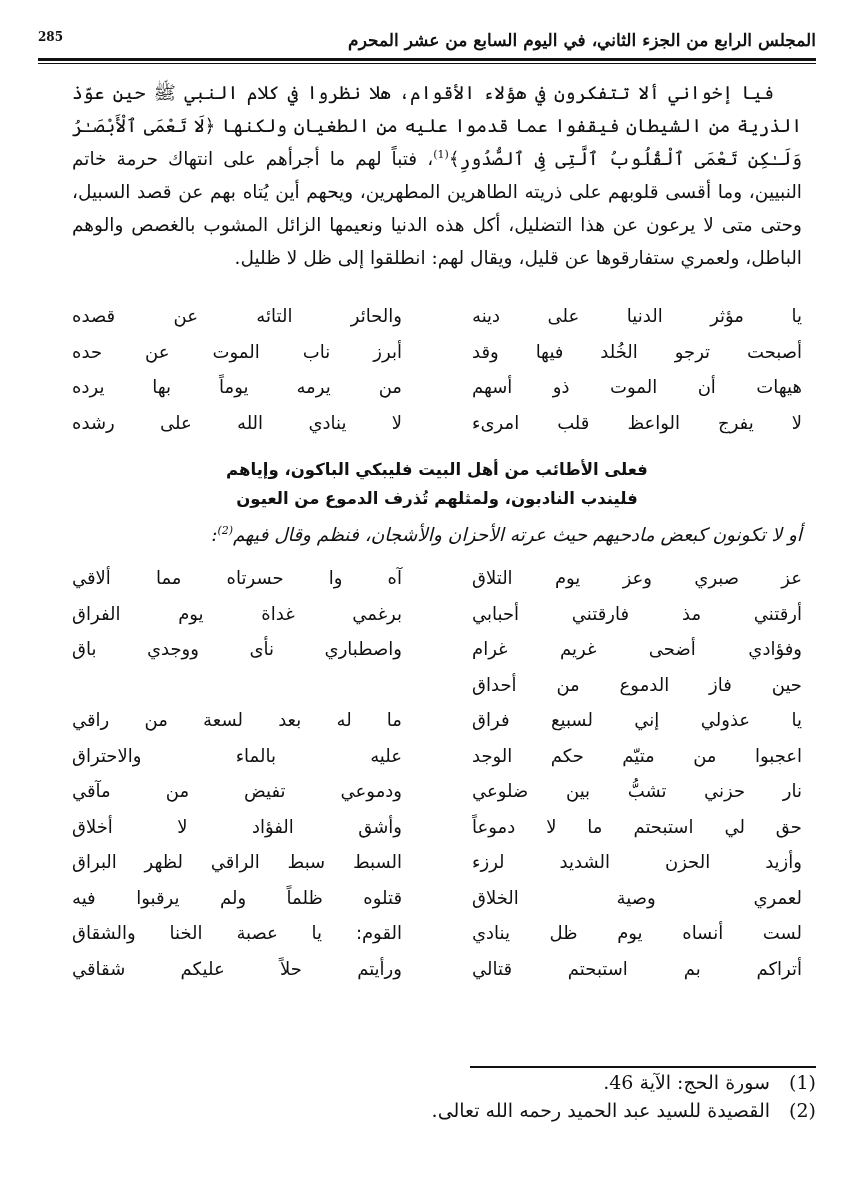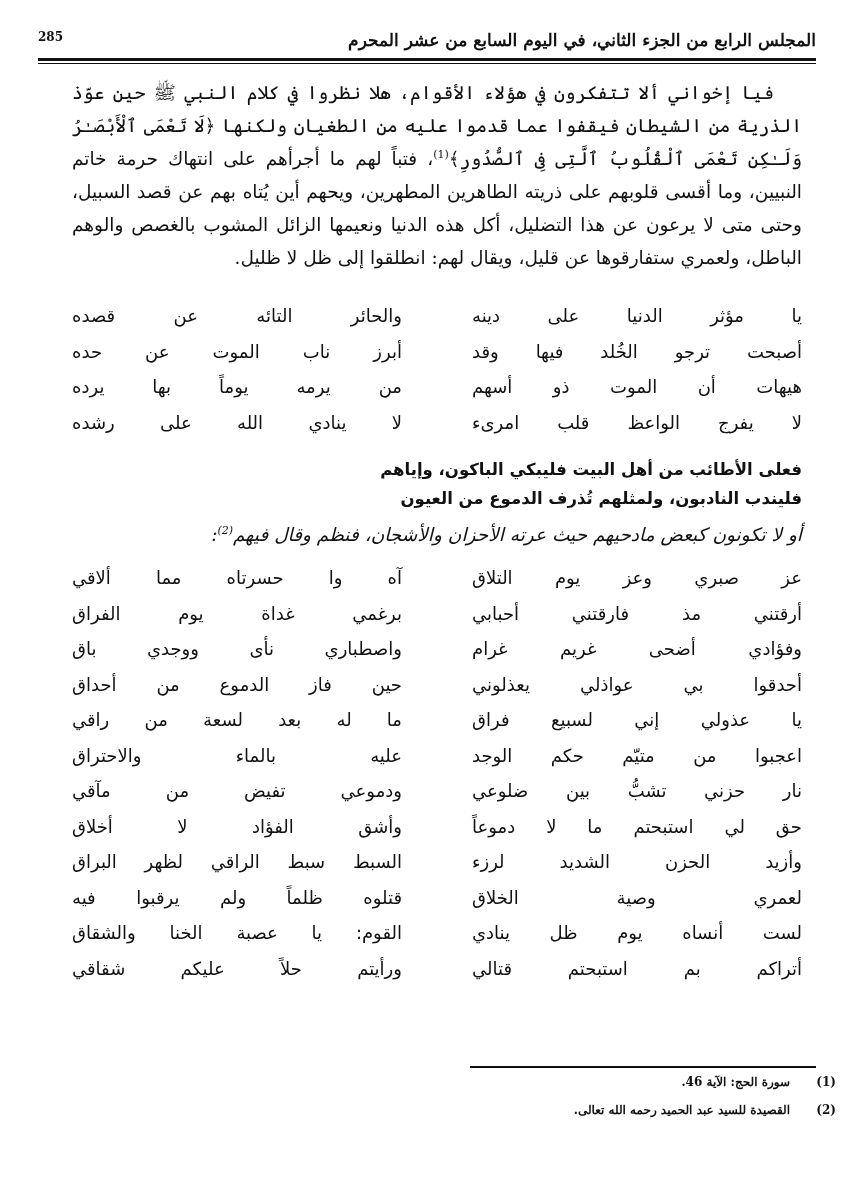--- a/index.html
+++ b/index.html
@@ -49,30 +49,30 @@
     height: 35.5px; align-items: center;
   }
   .hemistich {
     width: 330px; white-space: nowrap; text-align: justify; text-align-last: justify;
     direction: rtl;
   }
   .hemistich.first { width: 330px; }
   .hemistich.second { width: 330px; }
 
   .center-lines {
-    position: absolute; left: 72px; width: 730px; direction: rtl; 
+    position: absolute; left: 72px; width: 730px; direction: rtl; text-align: center;
     font-family: "DejaVu Sans", sans-serif; font-weight: bold; font-size: 16.5px; line-height: 29px;
   }
 
   .footnote-rule {
     position: absolute; left: 470px; top: 1066px; width: 346px; height: 1.5px; background: #111;
   }
   .footnotes {
-    position: absolute; left: 420px; top: 1068px; width: 416px; direction: rtl;
-    font-family: "DejaVu Serif", serif; font-weight: bold; font-size: 12px; line-height: 28px;
+    position: absolute; left: 400px; top: 1068px; width: 416px; direction: rtl;
+    font-family: "DejaVu Serif", serif; font-weight: normal; font-size: 19px; line-height: 28px;
   }
   .footnote { white-space: nowrap; }
   .footnote .fn-num { display: inline-block; width: 36px; direction: ltr; text-align: right; margin-left: 10px; }
 </style>
 </head>
 <body>
 
 <div class="page">
 
   <div class="header">
@@ -127,21 +127,20 @@
       </div>
     <div class="verse">
         <span class="hemistich first">أرقتني مذ فارقتني أحبابي</span>
         <span class="hemistich second">برغمي غداة يوم الفراق</span>
       </div>
     <div class="verse">
         <span class="hemistich first">وفؤادي أضحى غريم غرام</span>
         <span class="hemistich second">واصطباري نأى ووجدي باق</span>
       </div>
     <div class="verse">
-        <span class="hemistich first">أحدقوا بي عواذلي يعذلوني</span>
         <span class="hemistich second">حين فاز الدموع من أحداق</span>
       </div>
     <div class="verse">
         <span class="hemistich first">يا عذولي إني لسبيع فراق</span>
         <span class="hemistich second">ما له بعد لسعة من راقي</span>
       </div>
     <div class="verse">
         <span class="hemistich first">اعجبوا من متيّم حكم الوجد</span>
         <span class="hemistich second">عليه بالماء والاحتراق</span>
       </div>

